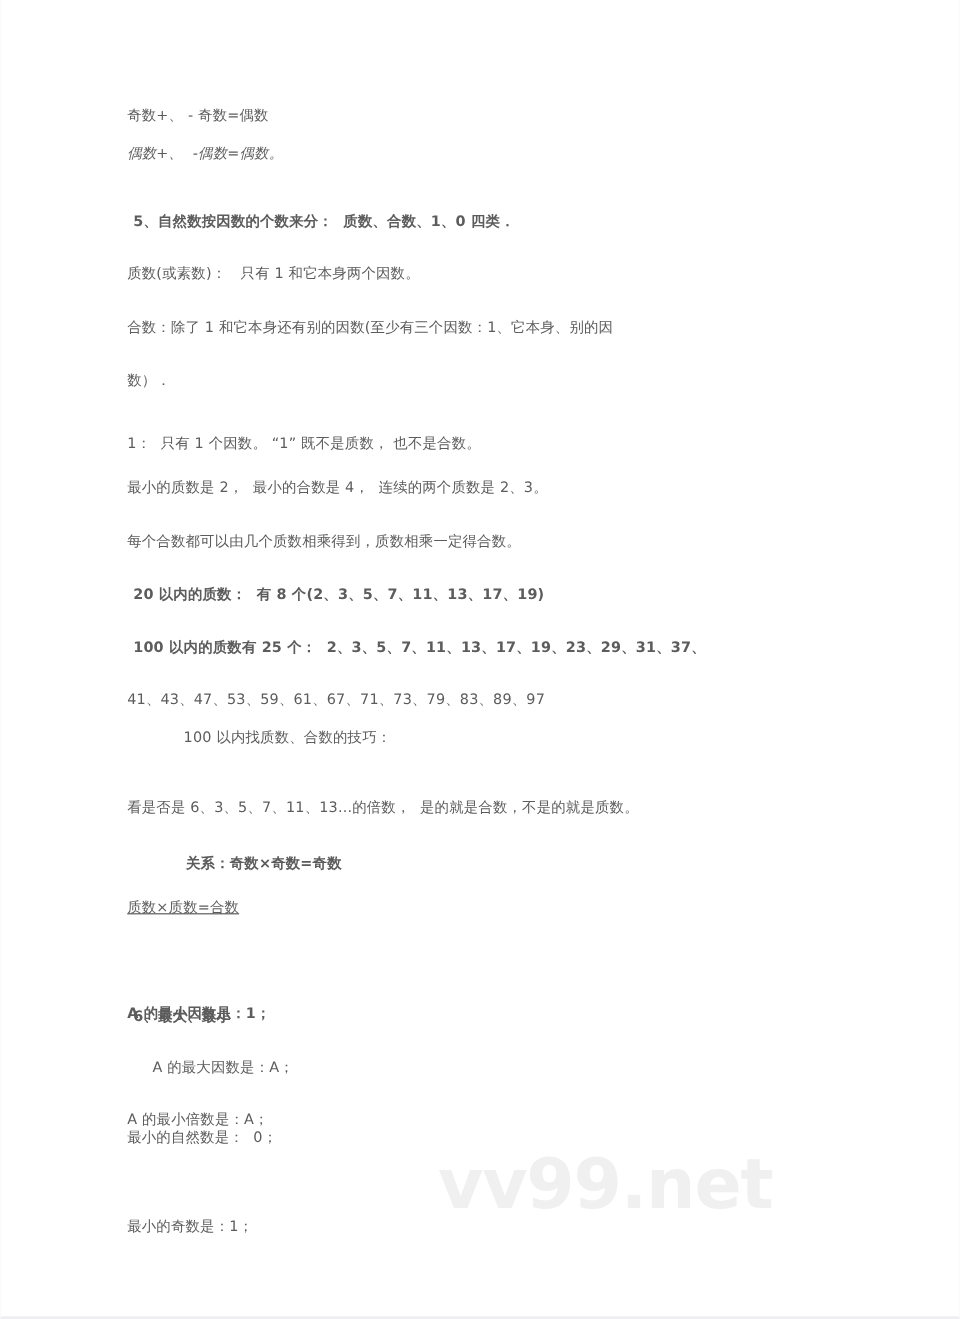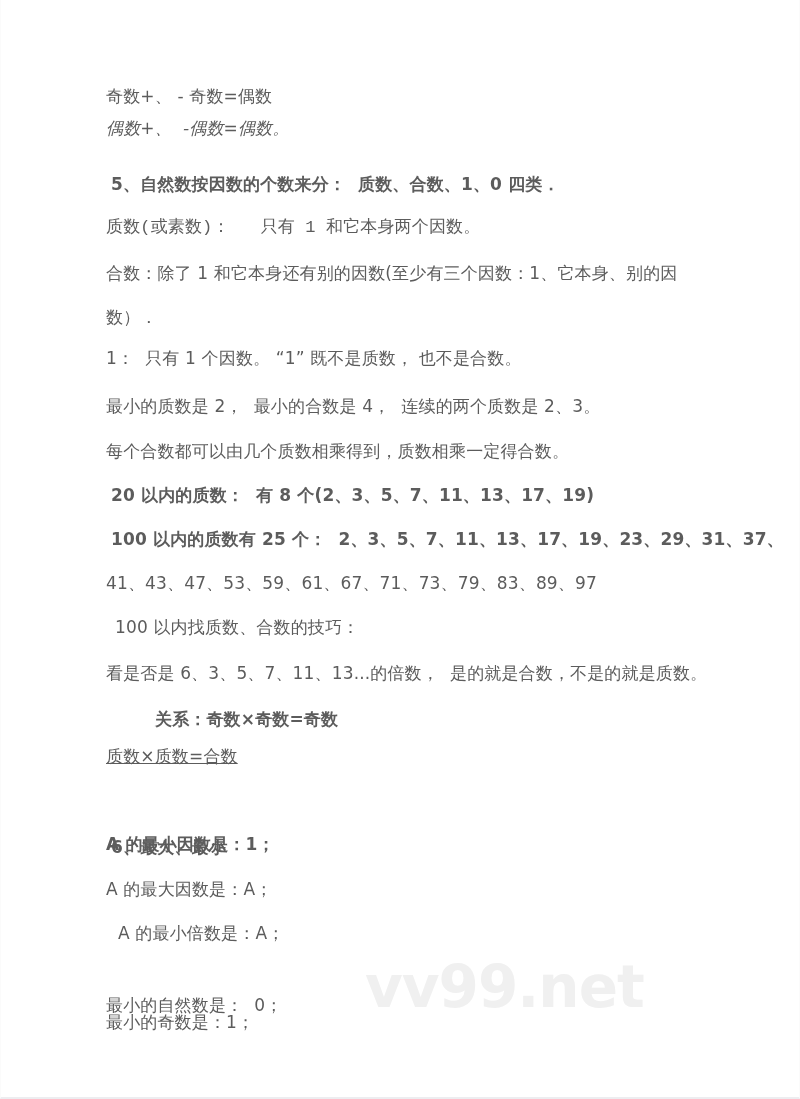--- a/index.html
+++ b/index.html
@@ -48,21 +48,21 @@
     position: absolute;
     left: 0;
     top: 0;
     width: 800px;
     z-index: 2;
   }
 
   .line {
     position: absolute;
     color: #5c5c5c;
-    font-size: 17px;
+    font-size: 12px;
     line-height: 18px;
     white-space: pre;
     letter-spacing: 0.15px;
     font-family: "DejaVu Sans", "Liberation Sans", sans-serif;
   }
 
   
   .ind0 { left: 105px; }
   .ind1 { left: 110px; font-weight: bold; }
   .ind2 { left: 114px; }
@@ -71,34 +71,34 @@
 <body>
 
 <div id="page">
 
   <div id="watermark">vv99.net</div>
 
   <div id="body-text">
       <div class="line ind0" style="top: 87px;">奇数+、 - 奇数=偶数</div>
       <div class="line ind0" style="top: 119px; font-style: italic;">偶数+、  -偶数=偶数。</div>
       <div class="line ind1" style="top: 175px;">5、自然数按因数的个数来分：  质数、合数、1、0 四类．</div>
-      <div class="line ind0" style="top: 219px; font-family: Liberation Mono, monospace;">质数(或素数)：   只有 1 和它本身两个因数。</div>
+      <div class="line ind0" style="top: 219px;">质数(或素数)：   只有 1 和它本身两个因数。</div>
       <div class="line ind0" style="top: 264px;">合数：除了 1 和它本身还有别的因数(至少有三个因数：1、它本身、别的因</div>
       <div class="line ind0" style="top: 308px;">数）．</div>
-      <div class="line ind0" style="top: 349px;">1：  只有 1 个因数。 “1” 既不是质数， 也不是合数。</div>
+      <div class="line ind0" style="top: 360px;">1：  只有 1 个因数。 “1” 既不是质数， 也不是合数。</div>
       <div class="line ind0" style="top: 397px;">最小的质数是 2，  最小的合数是 4，  连续的两个质数是 2、3。</div>
       <div class="line ind0" style="top: 442px;">每个合数都可以由几个质数相乘得到，质数相乘一定得合数。</div>
       <div class="line ind1" style="top: 486px;">20 以内的质数：  有 8 个(2、3、5、7、11、13、17、19)</div>
       <div class="line ind1" style="top: 530px;">100 以内的质数有 25 个：  2、3、5、7、11、13、17、19、23、29、31、37、</div>
       <div class="line ind0" style="top: 574px; text-align: right;">41、43、47、53、59、61、67、71、73、79、83、89、97</div>
-      <div class="line ind2" style="top: 618px;">100 以内找质数、合数的技巧：</div>
+      <div class="line ind2" style="top: 605px; margin-left: 38px;">100 以内找质数、合数的技巧：</div>
       <div class="line ind0" style="top: 664px;">看是否是 6、3、5、7、11、13...的倍数，  是的就是合数，不是的就是质数。</div>
       <div class="line ind1" style="top: 710px; margin-left: 44px;">关系：奇数×奇数=奇数</div>
       <div class="line ind0" style="top: 747px; text-decoration: underline;">质数×质数=合数</div>
       <div class="line ind1" style="top: 838px;">6、最大、最小</div>
       <div class="line ind0" style="top: 835px; font-weight: bold;">A 的最小因数是：1；</div>
-      <div class="line ind0" style="top: 880px;">A 的最大因数是：A；</div>
-      <div class="line ind0" style="top: 924px; margin-left: 12px;">A 的最小倍数是：A；</div>
-      <div class="line ind0" style="top: 996px;">最小的自然数是：  0；</div>
+      <div class="line ind0" style="top: 880px; margin-left: 21px;">A 的最大因数是：A；</div>
+      <div class="line ind0" style="top: 924px;">A 的最小倍数是：A；</div>
+      <div class="line ind0" style="top: 939px;">最小的自然数是：  0；</div>
       <div class="line ind0" style="top: 1013px;">最小的奇数是：1；</div>
     </div>
 
 </div>
 
 </body></html>

